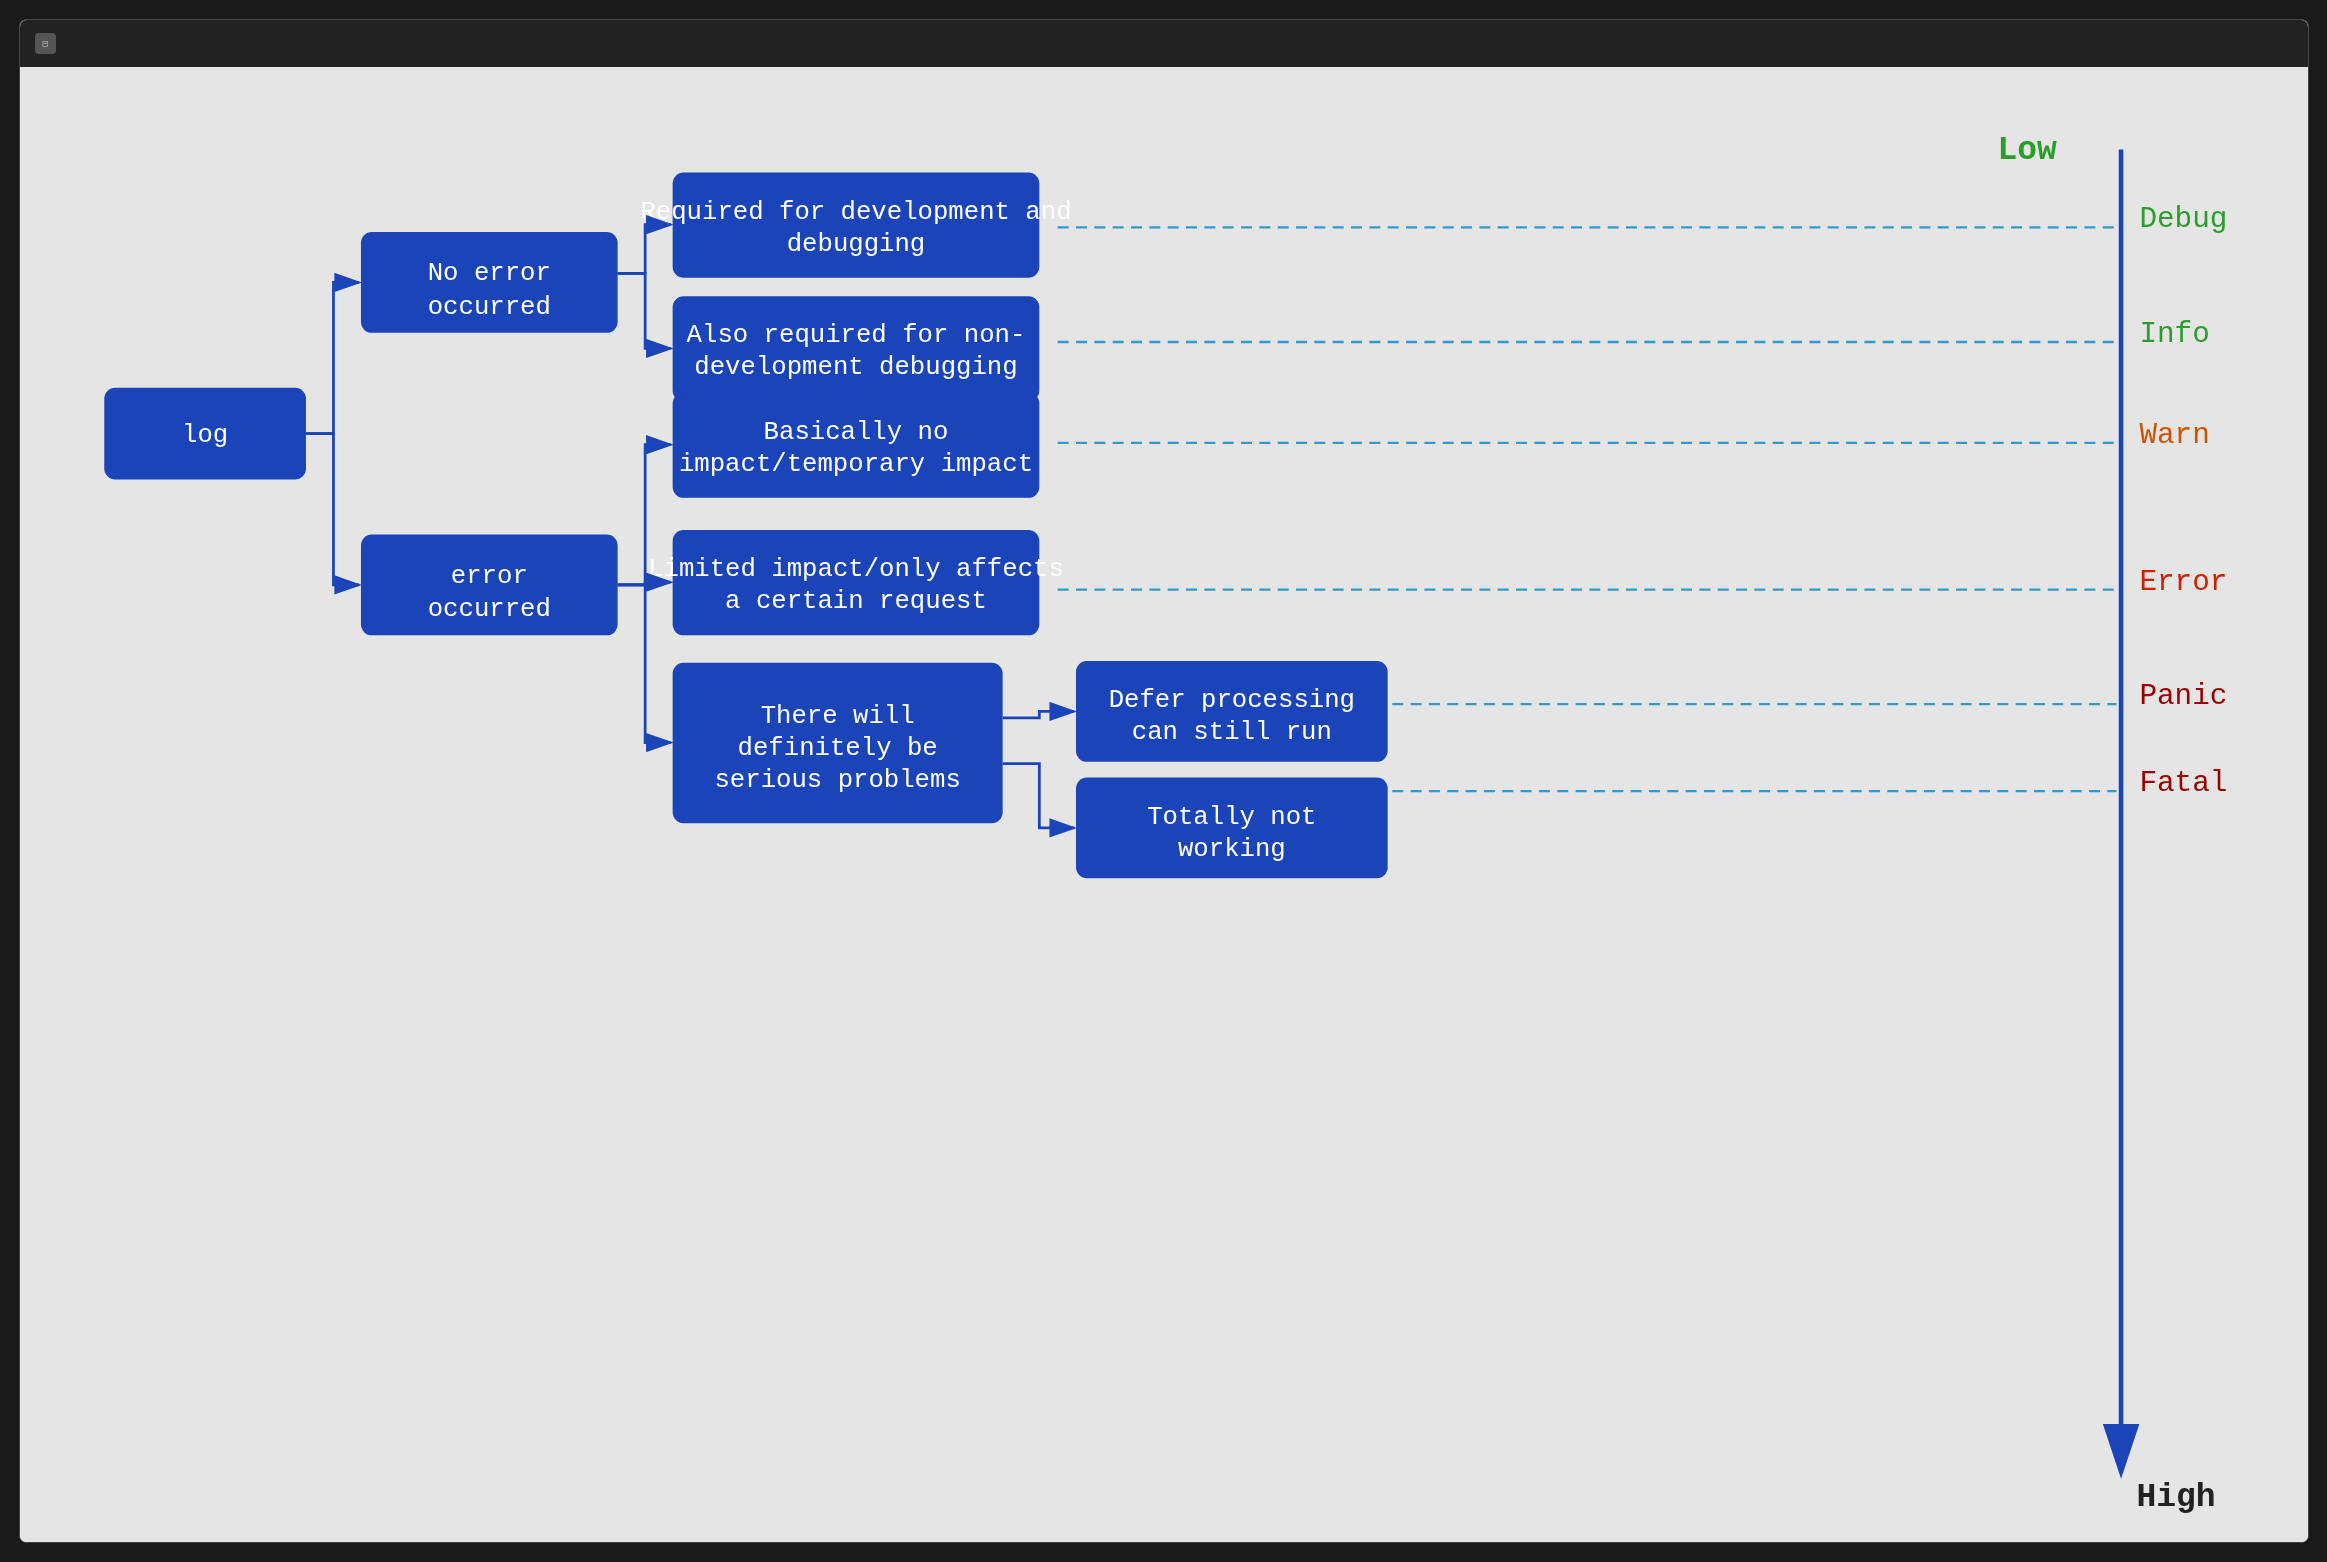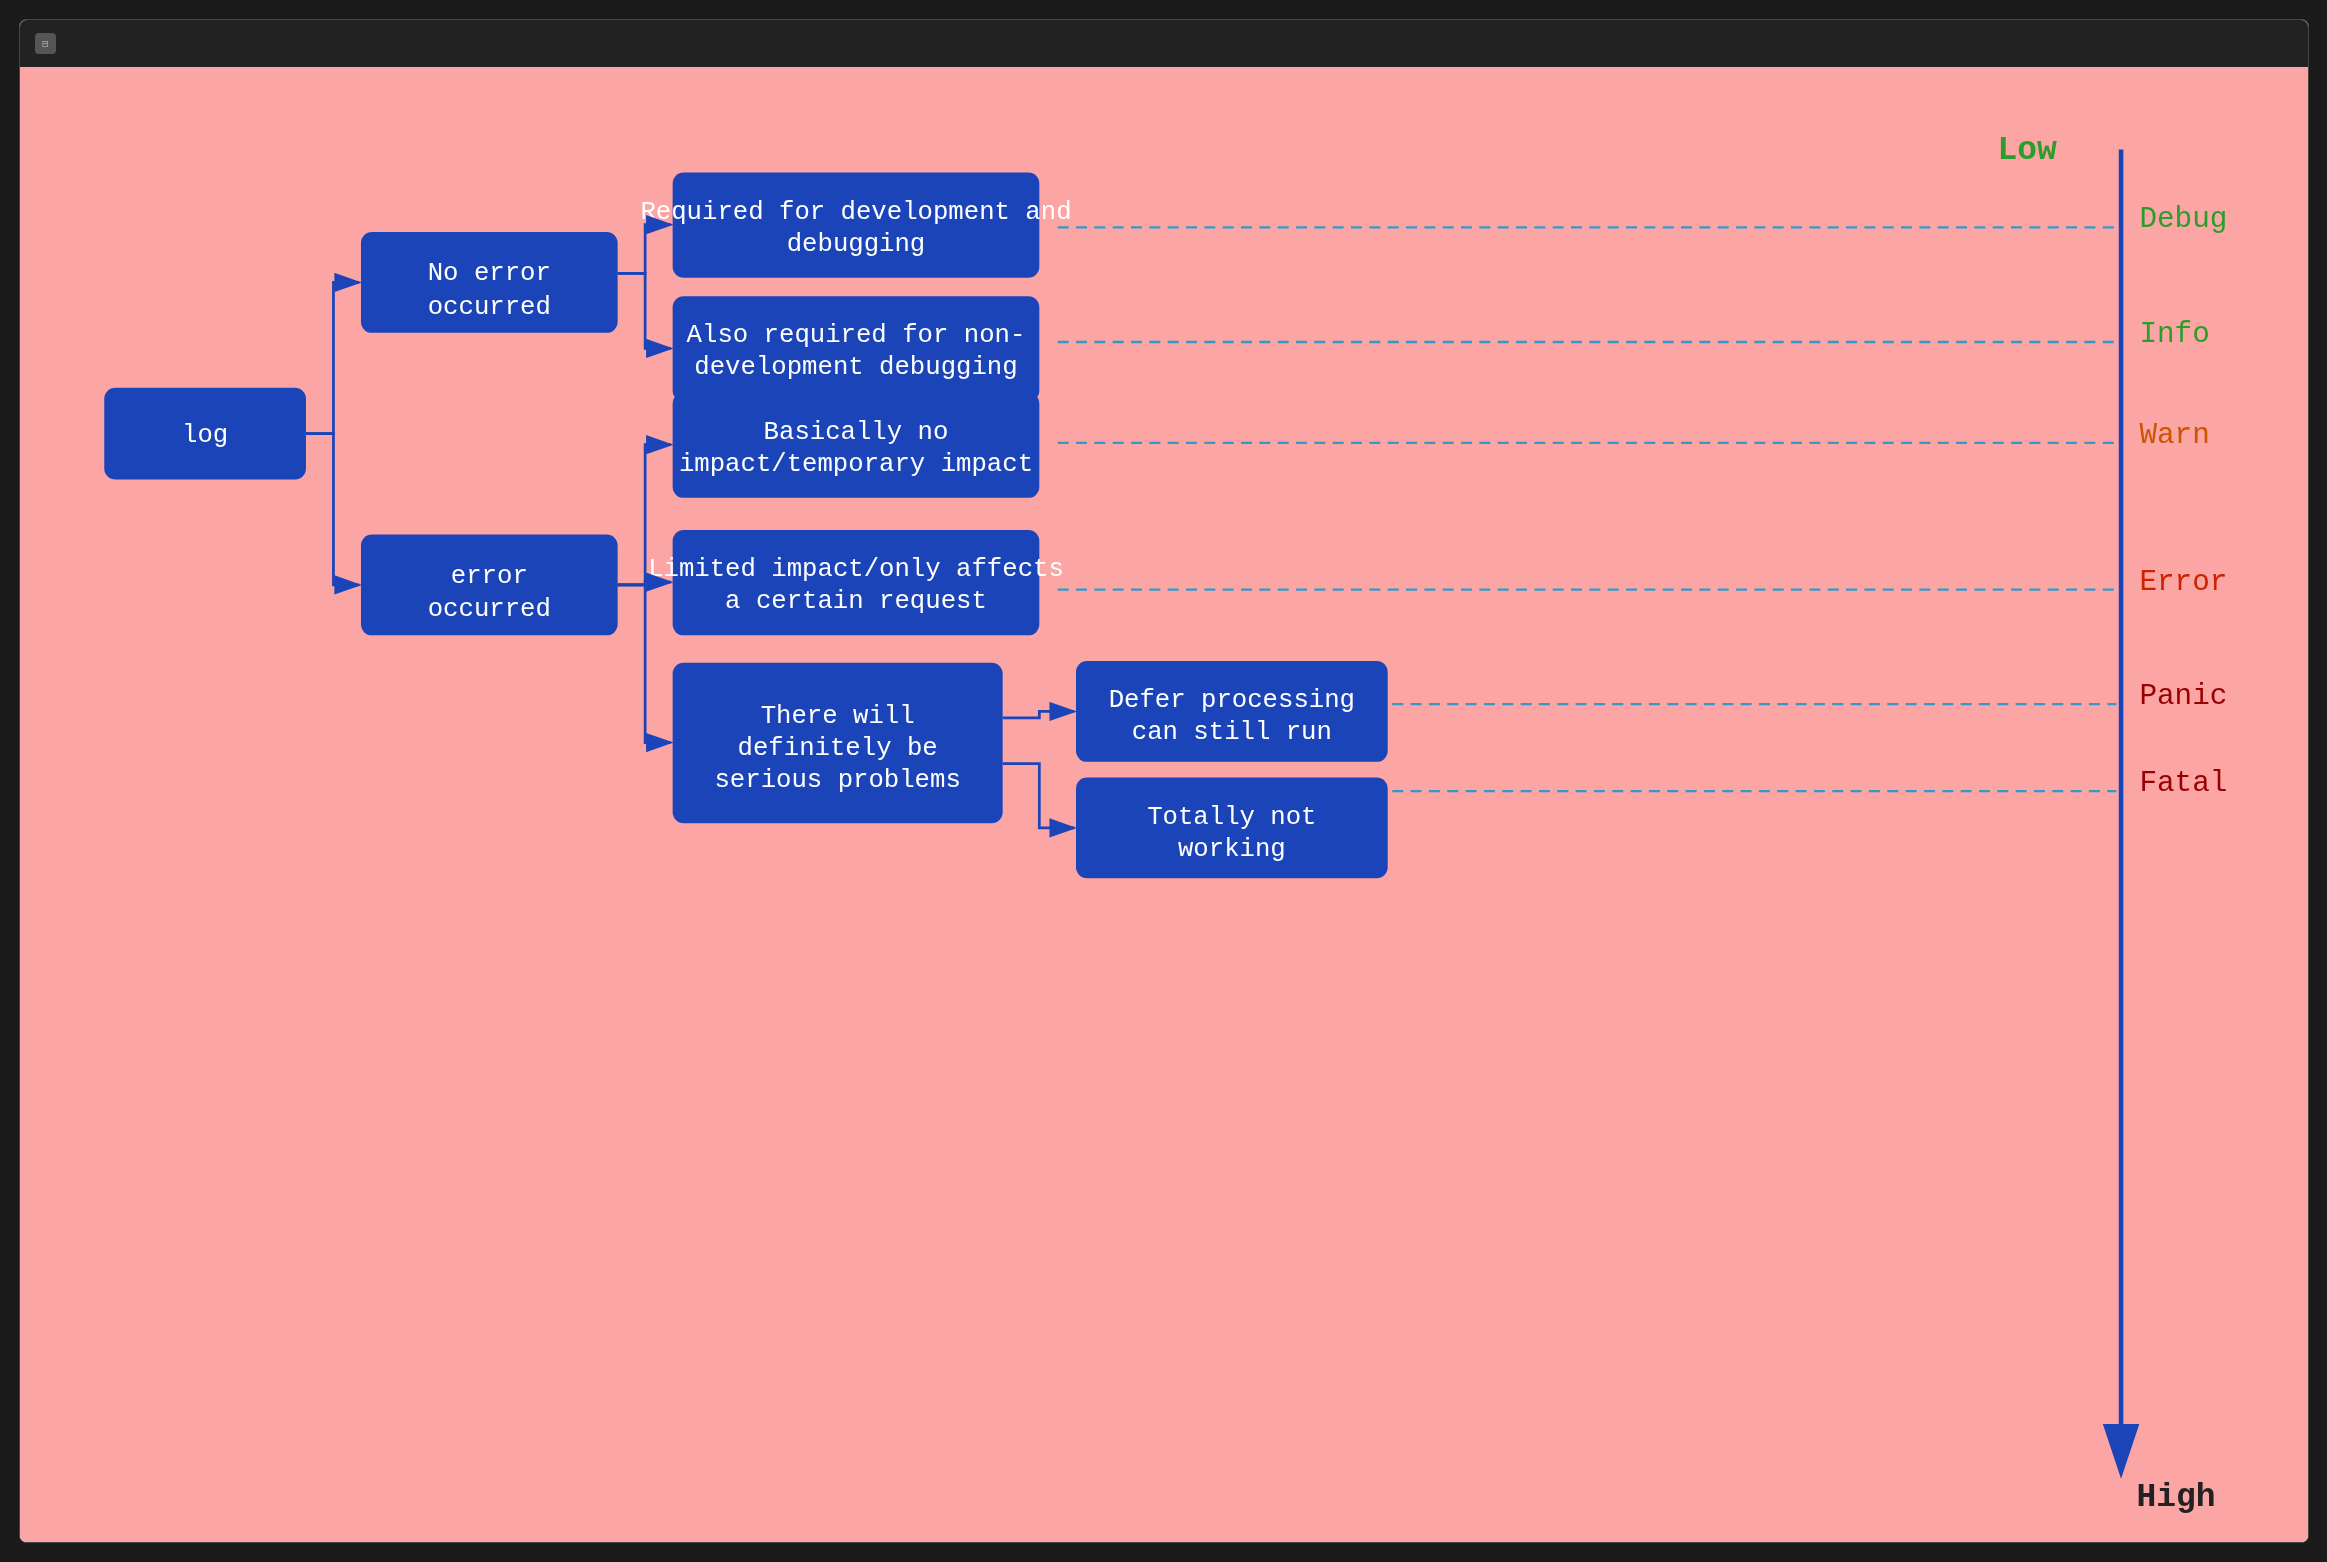--- a/index.html
+++ b/index.html
@@ -36,21 +36,21 @@
       display: flex;
       align-items: center;
       justify-content: center;
       color: #999;
       font-size: 11.3px;
     }
     .diagram-area {
       position: relative;
       width: 100%;
       height: calc(100% - 47px);
-      background: #fca5a5;
+      background: #e5e5e5;
     }
     svg.diagram {
       position: absolute;
       top: 0; left: 0;
       width: 100%;
       height: 100%;
     }
     .node-text {
       fill: white;
       font-family: 'Courier New', Courier, monospace;

